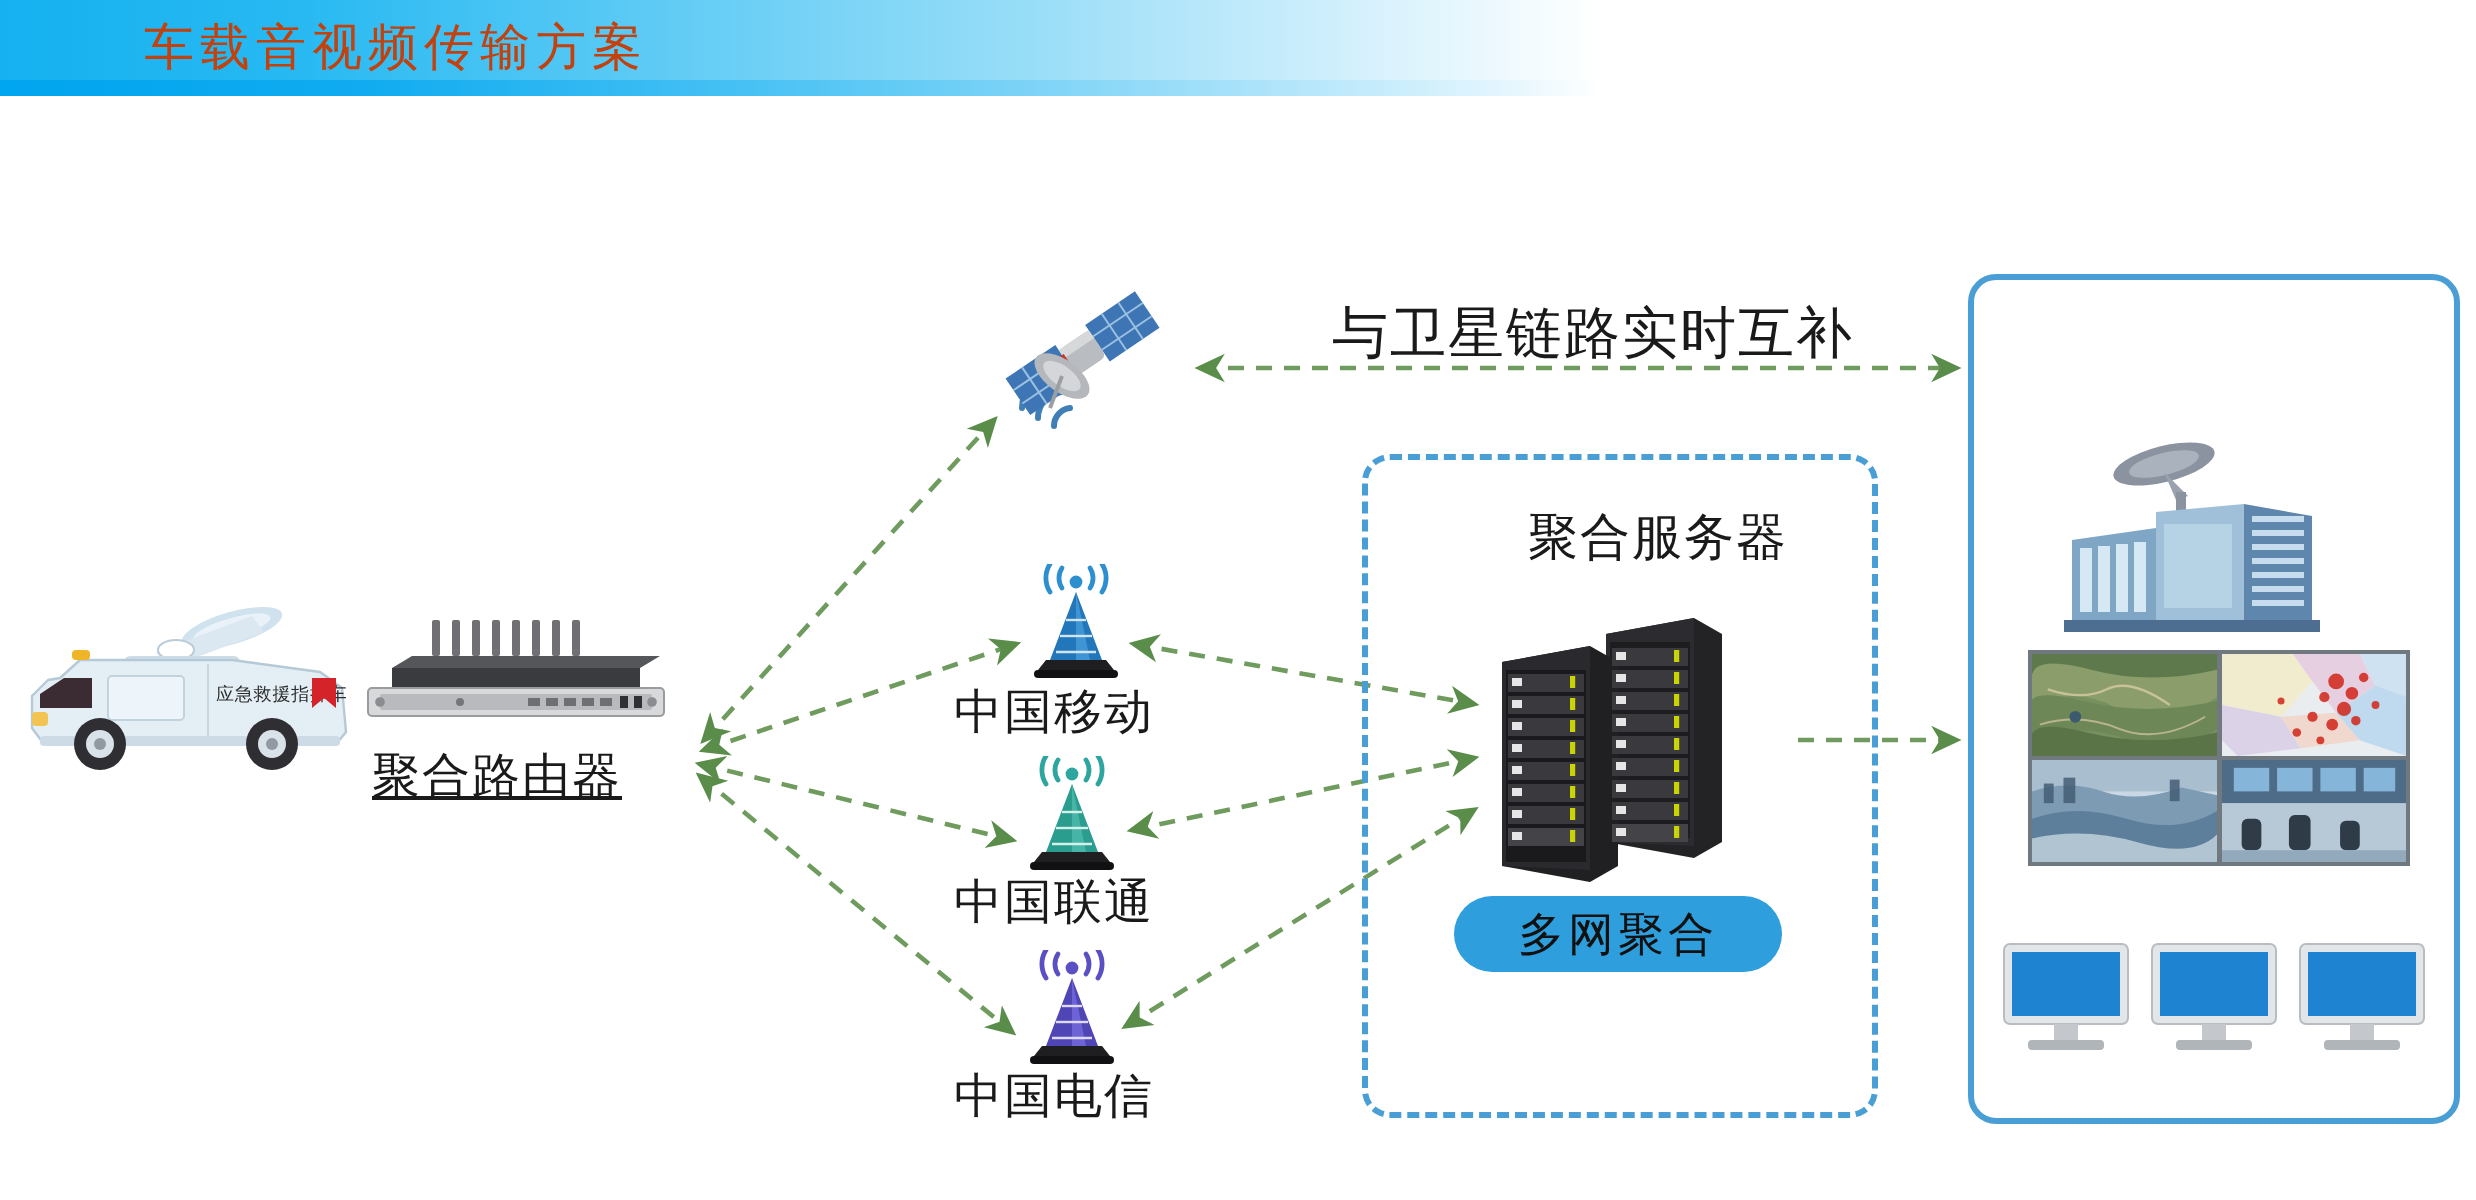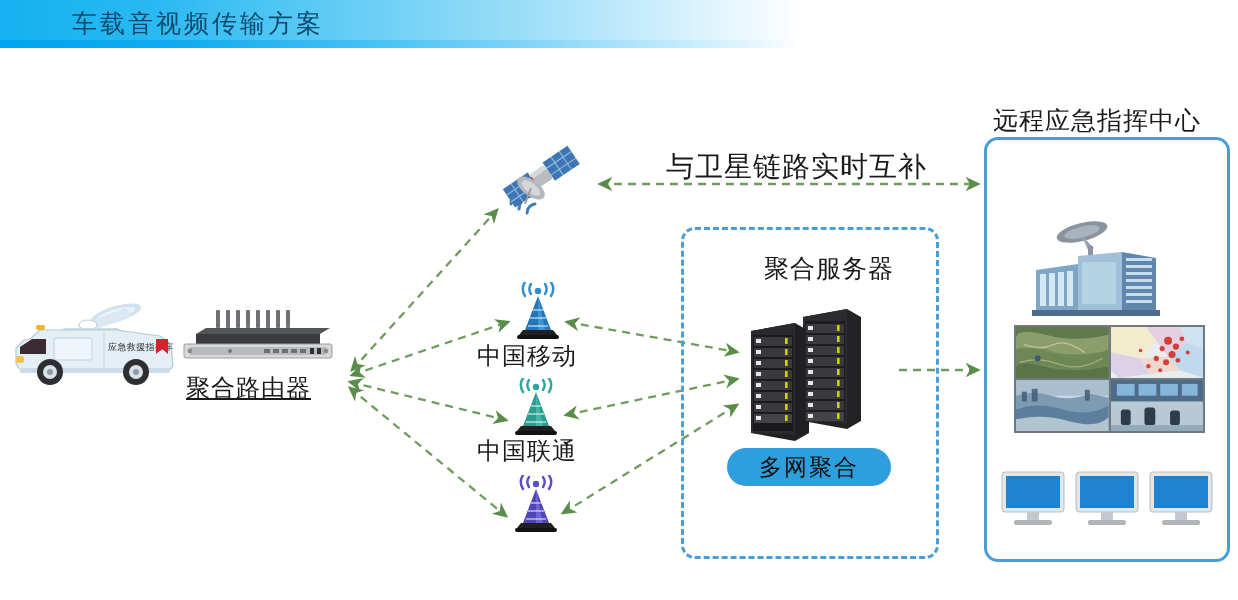--- a/index.html
+++ b/index.html
@@ -33,21 +33,21 @@
     width: 1238px; height: 8px;
     background: linear-gradient(to right,
        #00a5ef 0px, #10abf0 180px, #49c2f4 380px,
        #8ed9f8 560px, #c6ecfc 690px, #e8f7fe 760px, #ffffff 800px);
   }
   #header-title {
     position: absolute;
     left: 72px; top: 7px;
     font-size: 25px;
     letter-spacing: 3px;
-    color: #0c4a6e;
+    color: #c2410c;
     font-family: "Liberation Serif", "DejaVu Serif", serif;
     white-space: nowrap;
   }
 
   
   .cn-label {
     position: absolute;
     font-family: "Liberation Serif", "DejaVu Serif", serif;
     color: #1a1a1a;
     white-space: nowrap;
@@ -351,20 +351,21 @@
       <path d="M31,14 L38,48 L31,48 Z" fill="#6e63d6"></path>
       <g stroke="#ddd9f7" stroke-width="1.2">
         <line x1="23" y1="36" x2="39" y2="36"></line>
           <line x1="26" y1="28" x2="36" y2="28"></line>
         <line x1="21" y1="44" x2="41" y2="44"></line>
       </g>
       <path d="M12,53 L50,53 L46,48 L16,48 Z" fill="#1f1f22"></path>
       <rect x="10" y="53" width="42" height="4" rx="2" fill="#111113"></rect>
     </svg>
   </div>
+  <div class="cn-label" id="label-telecom">中国电信</div>
 
   <div id="server-box"></div>
   <div class="cn-label" id="server-title">聚合服务器</div>
 
   <div id="server-racks">
     <svg width="128" height="140" viewBox="0 0 128 140">
 
       <g>
         <path d="M60,12 L104,4 L118,12 L118,116 L104,124 L60,116 Z" fill="#232326"></path>
         <path d="M60,12 L104,4 L104,118 L60,116 Z" fill="#2c2c30"></path>
@@ -439,21 +440,20 @@
           <rect x="94" y="75" width="2.6" height="6"></rect>
         <rect x="94" y="86" width="2.6" height="6"></rect>
           <rect x="94" y="97" width="2.6" height="6"></rect>
         <rect x="94" y="108" width="2.6" height="6"></rect>
       </g>
     </svg>
   </div>
 
   <div id="agg-badge">多网聚合</div>
 
-  <div class="cn-label" id="center-title">远程应急指挥中心</div>
   <div id="center-box"></div>
 
   <div id="building">
     <svg width="150" height="100" viewBox="0 0 150 100">
 
       <g>
         <ellipse cx="60" cy="14" rx="26" ry="9" fill="#8b93a0" transform="rotate(-14 60 14)"></ellipse>
         <ellipse cx="60" cy="14" rx="18" ry="5.5" fill="#aab2bd" transform="rotate(-14 60 14)"></ellipse>
         <path d="M60,18 L72,30 L66,32 Z" fill="#9aa2ad"></path>
         <rect x="66" y="28" width="5" height="12" fill="#8b93a0"></rect>

